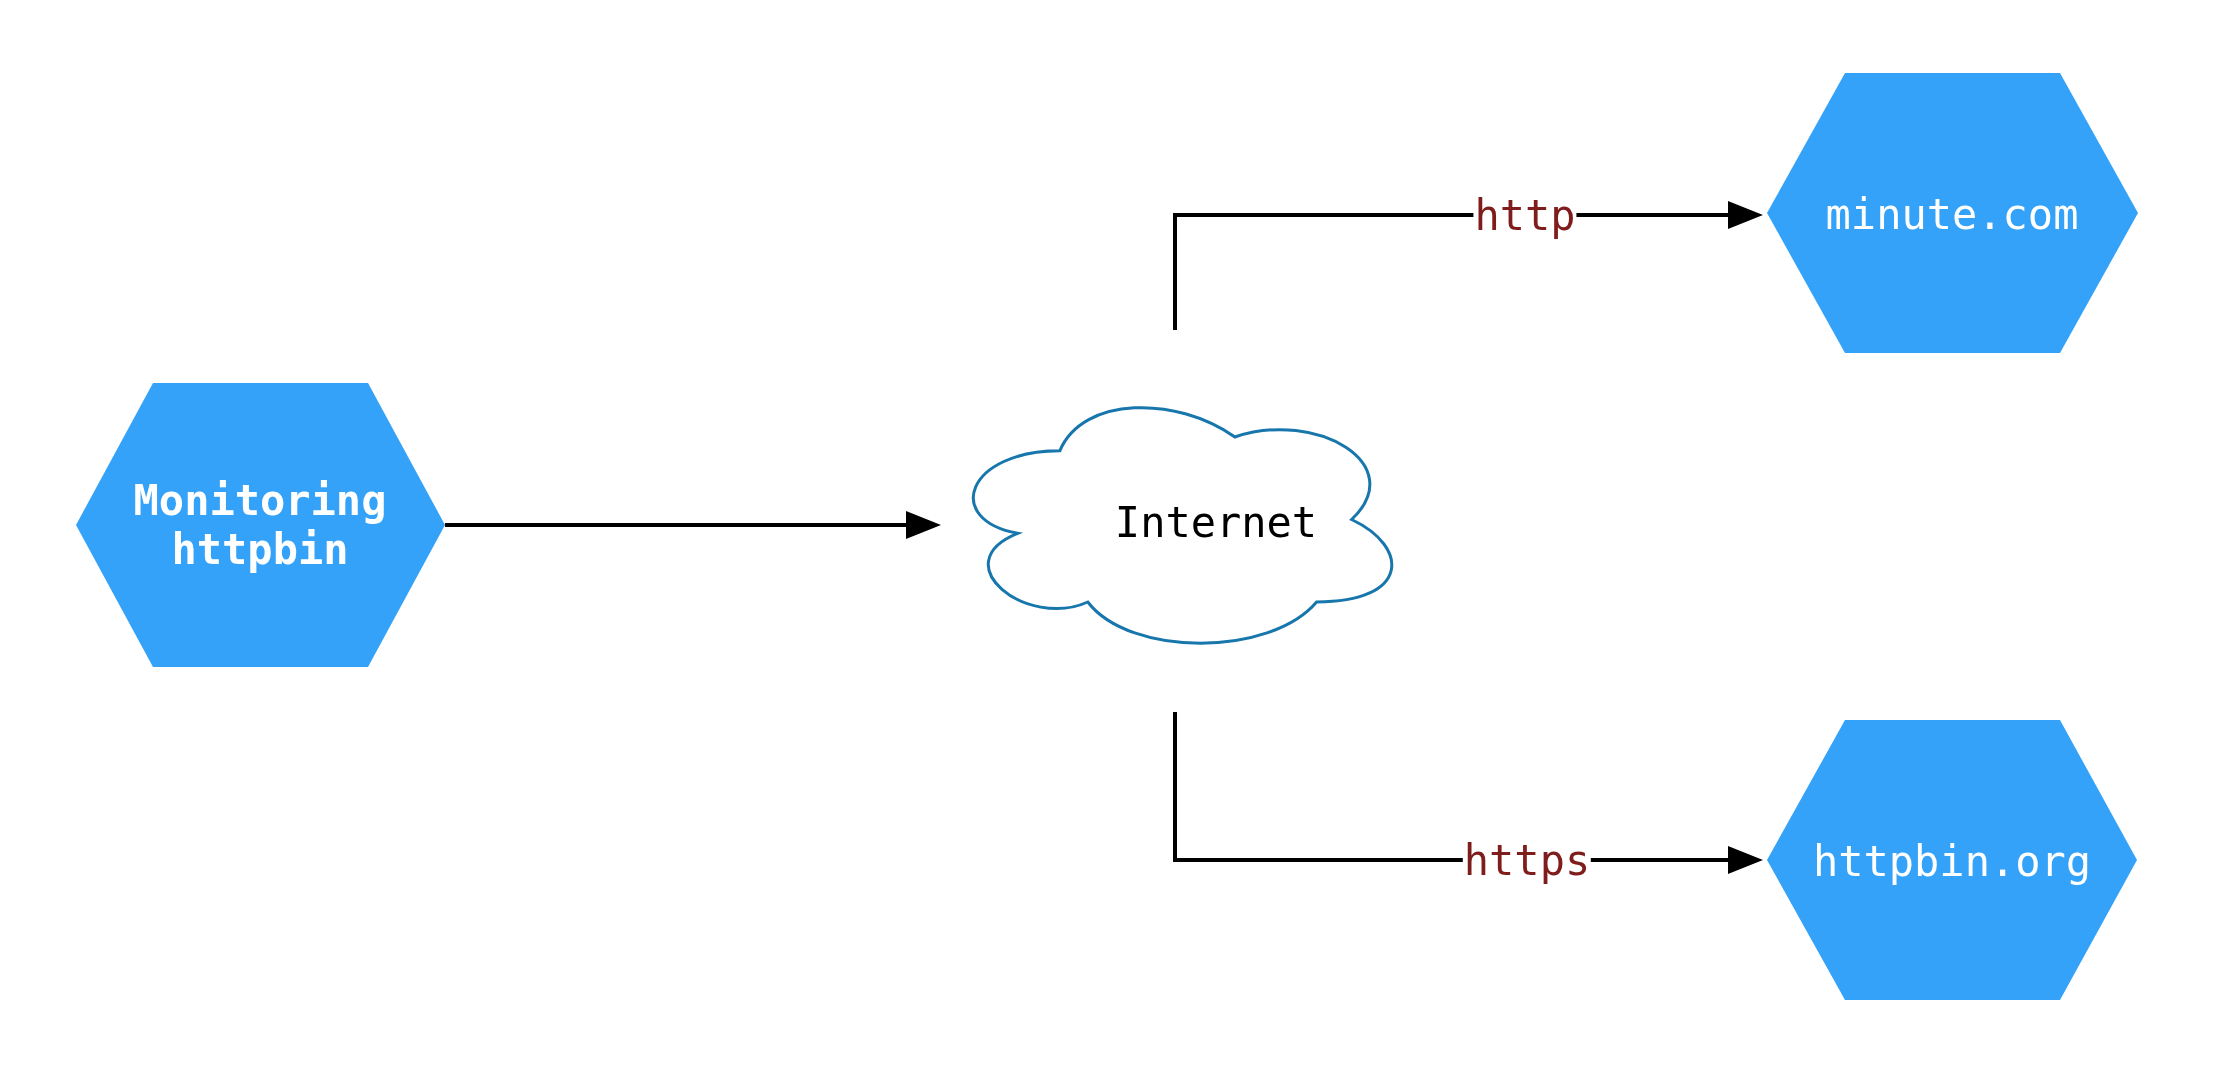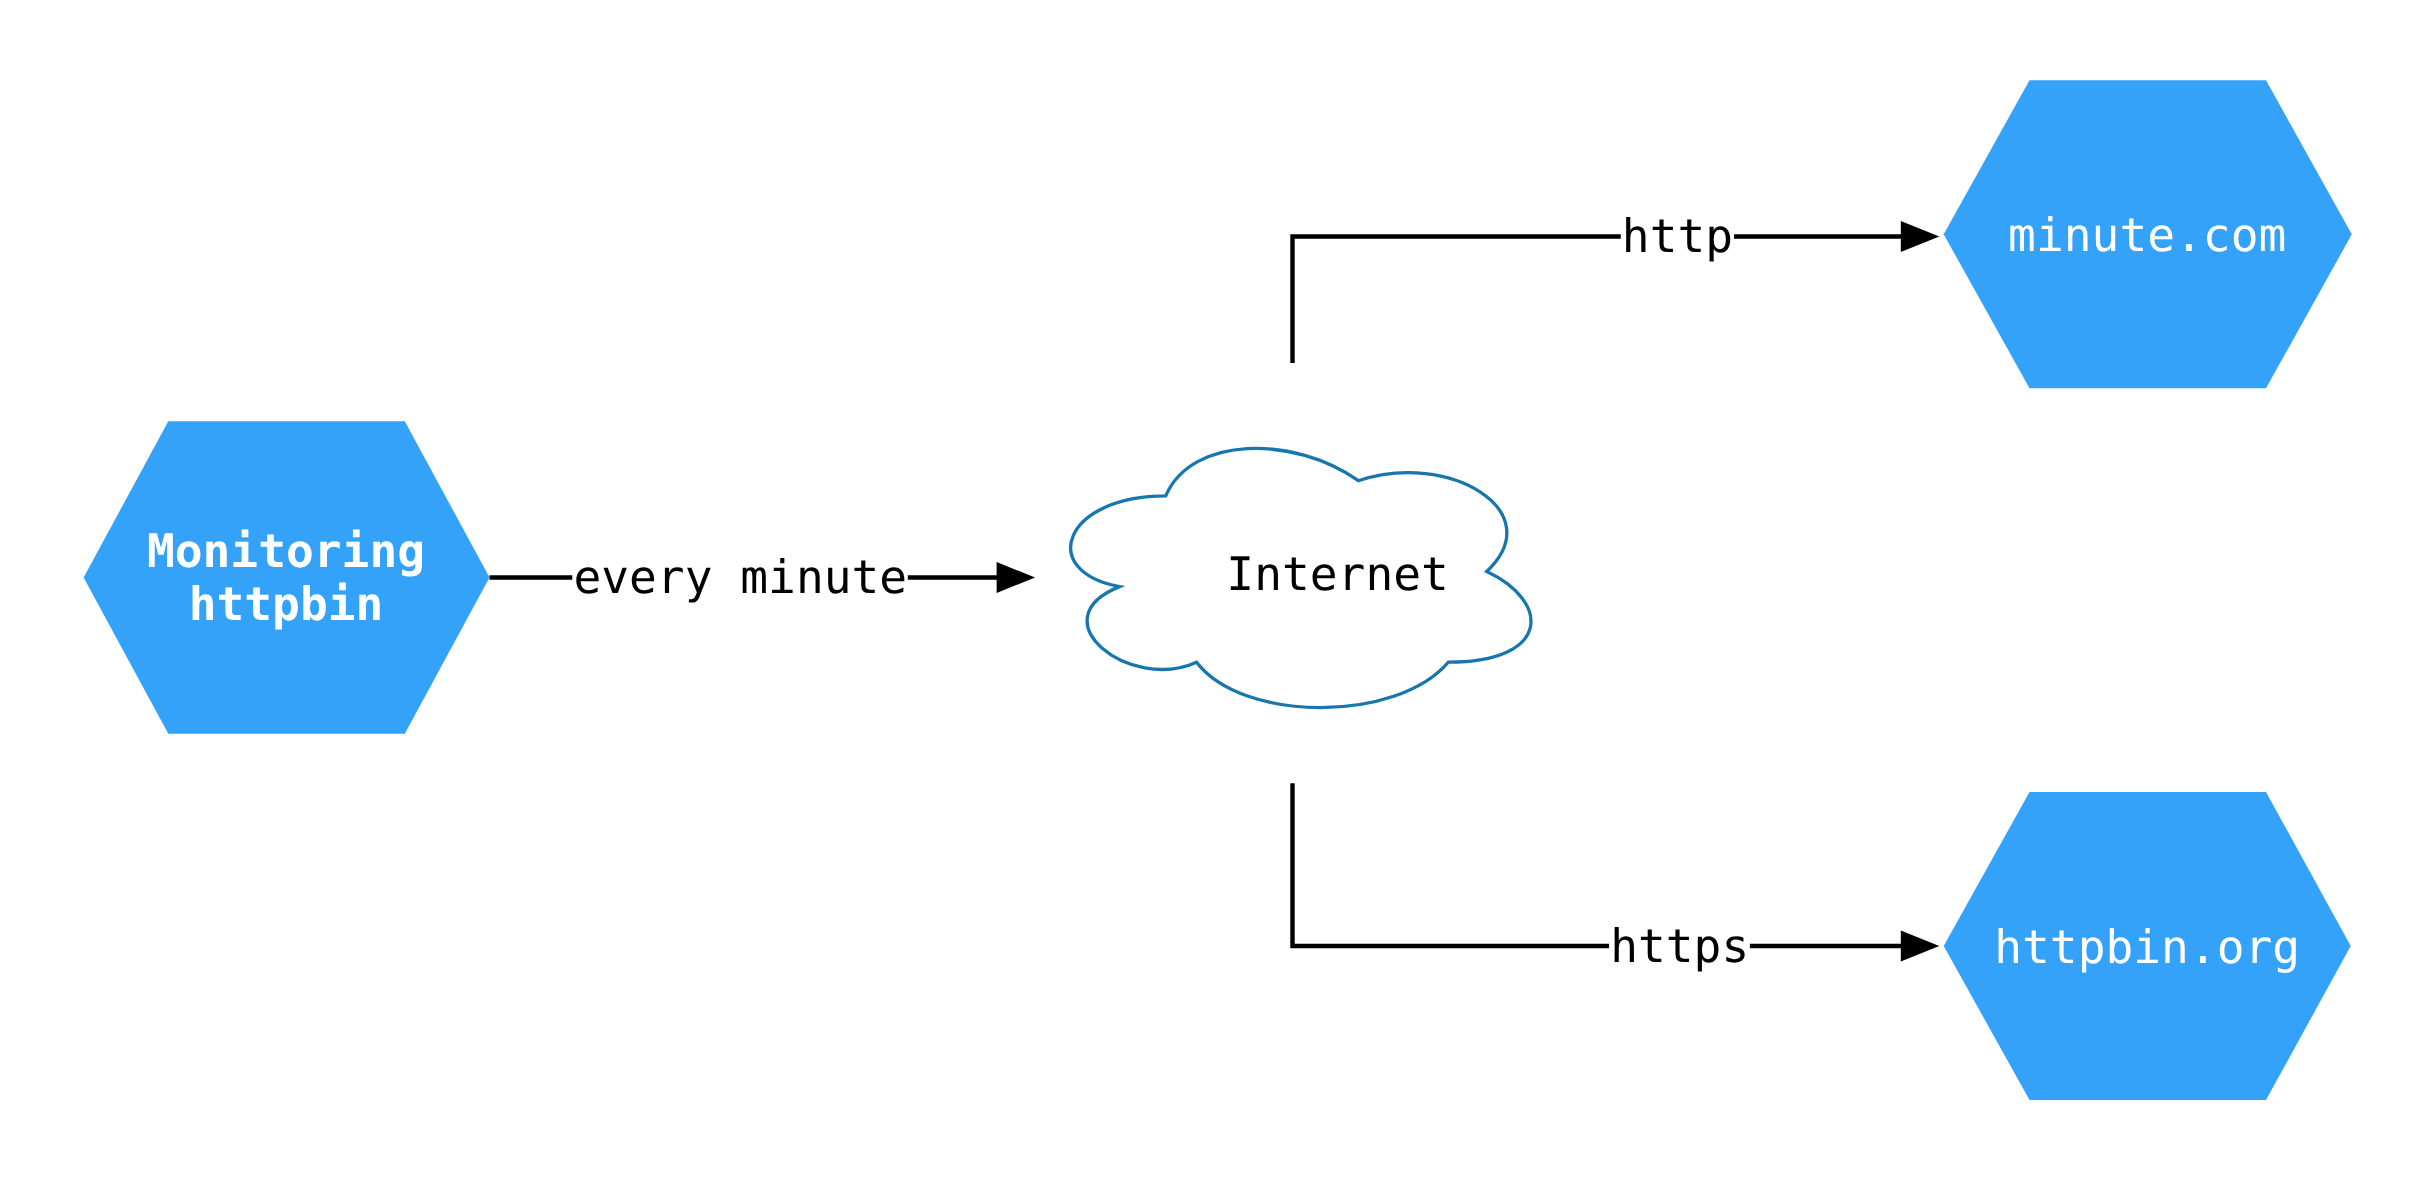--- a/index.html
+++ b/index.html
@@ -29,21 +29,21 @@
     text-align: center;
   }
   .node-lbl {
     color: #ffffff;
   }
   .node-lbl span { display: block; font-weight: bold; }
   .cloud-lbl {
     color: #000000;
   }
   .edge-lbl {
-    color: #000000;
+    color: #7f1d1d;
     background: #ffffff;
     padding: 0 1px;
   }
 </style>
 </head>
 <body>
 
 <div class="canvas">
 
   <svg width="2213" height="1076" viewBox="0 0 2213 1076">
@@ -77,19 +77,18 @@
     <span>Monitoring</span>
     <span>httpbin</span>
   </div>
 
   <div class="lbl cloud-lbl" style="left:1176px; top:522px;margin-left:40px;">Internet</div>
 
   <div class="lbl node-lbl" style="left:1952px; top:214px;">minute.com</div>
 
   <div class="lbl node-lbl" style="left:1952px; top:861px;">httpbin.org</div>
 
-  <div class="lbl edge-lbl" style="left:673px; top:525px;">every minute</div>
 
   <div class="lbl edge-lbl" style="left:1525px; top:215px;">http</div>
 
   <div class="lbl edge-lbl" style="left:1527px; top:860px;text-align:right;">https</div>
 
 </div>
 
 </body></html>

